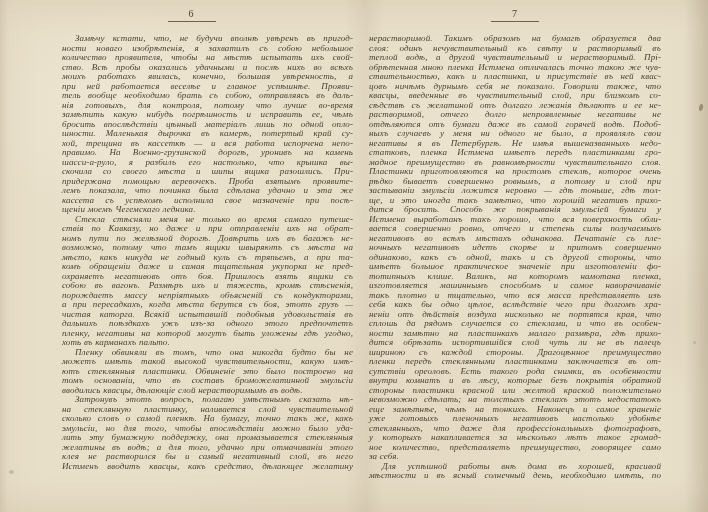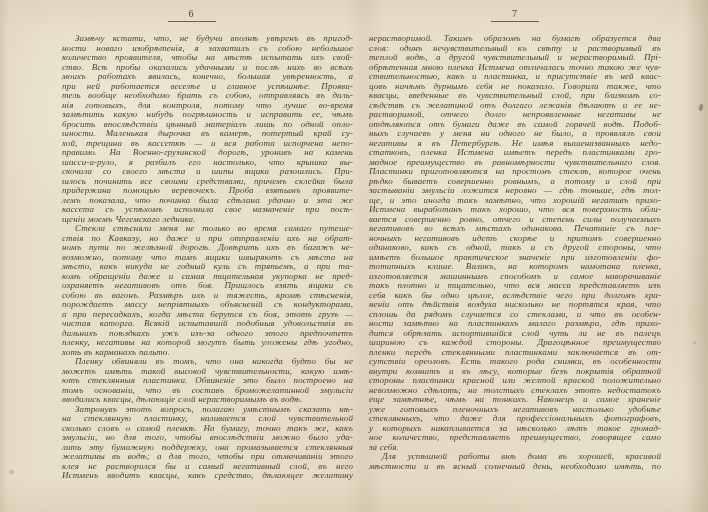--- a/index.html
+++ b/index.html
@@ -117,21 +117,20 @@
         <div class="line">при ней работается веселѣе и главное успѣшнѣе. Прояви-</div>
         <div class="line">тель вообще необходимо брать съ собою, отправляясь въ даль-</div>
         <div class="line">нія готовыхъ, для контроля, потому что лучше во-время</div>
         <div class="line">замѣтить какую нибудь погрѣшность и исправить ее, чѣмъ</div>
         <div class="line">бросить впослѣдствіи цѣнный матеріалъ лишь по одной опло-</div>
         <div class="line">шности. Маленькая дырочка въ камерѣ, потертый край су-</div>
         <div class="line">хой, трещина въ кассеткѣ — и вся работа испорчена непо-</div>
         <div class="line">правимо. На Военно-грузинской дорогѣ, уронивъ на камень</div>
         <div class="line">шасси-а-руло, я разбилъ его настолько, что крышка вы-</div>
         <div class="line">скочила со своего мѣста и шипы ящика разошлись. При-</div>
-        <div class="line">шлось починить все своими средствами, причемъ склейка была</div>
         <div class="line">придержана помощью веревочекъ. Проба взятымъ проявите-</div>
         <div class="line">лемъ показала, что починка была сдѣлана удачно и эта же</div>
         <div class="line">кассета съ успѣхомъ исполнила свое назначеніе при посѣ-</div>
         <div class="line end">щеніи моемъ Чегемскаго ледника.</div>
         <div class="line indent">Стекла стѣсняли меня не только во время самаго путеше-</div>
         <div class="line">ствія по Кавказу, но даже и при отправленіи ихъ на обрат-</div>
         <div class="line">номъ пути по желѣзной дорогѣ. Довѣрить ихъ въ багажъ не-</div>
         <div class="line">возможно, потому что тамъ ящики швыряютъ съ мѣста на</div>
         <div class="line">мѣсто, какъ никуда не годный куль съ тряпьемъ, а при та-</div>
         <div class="line">комъ обращеніи даже и самая тщательная укупорка не пред-</div>
@@ -146,21 +145,21 @@
         <div class="line indent">Пленку обвиняли въ томъ, что она никогда будто бы не</div>
         <div class="line">можетъ имѣть такой высокой чувствительности, какую имѣ-</div>
         <div class="line">ютъ стеклянныя пластинки. Обвиненіе это было построено на</div>
         <div class="line">томъ основаніи, что въ составъ броможелатинной эмульсіи</div>
         <div class="line end">вводились квасцы, дѣлающіе слой нерастворимымъ въ водѣ.</div>
         <div class="line indent">Затронувъ этотъ вопросъ, полагаю умѣстнымъ сказать нѣ-</div>
         <div class="line">на стеклянную пластинку, наливается слой чувствительной</div>
         <div class="line">сколько словъ о самой пленкѣ. На бумагу, точно такъ же, какъ</div>
         <div class="line">эмульсіи, но для того, чтобы впослѣдствіи можно было уда-</div>
         <div class="line">лить эту бумажную поддержку, она промазывается стеклянныя</div>
-        <div class="line">желатины въ водѣ; а для того, чтобы при отмачиваніи этого</div>
+        <div class="line">желатины въ водѣ; а для того, удачно при отмачиваніи этого</div>
         <div class="line">клея не растворился бы и самый негативный слой, въ него</div>
         <div class="line">Истменъ вводитъ квасцы, какъ средство, дѣлающее желатину</div>
       </div>
   </div>
 
   <div class="page page-right">
     <div class="page-header">
       <span class="page-num">7</span>
       <span class="header-rule"></span>
     </div>
@@ -176,20 +175,21 @@
         <div class="line">растворимой, отчего долго непроявленные негативы не</div>
         <div class="line">отдѣляются отъ бумаги даже въ самой горячей водѣ. Подоб-</div>
         <div class="line">ныхъ случаевъ у меня ни одного не было, а проявлялъ свои</div>
         <div class="line">негативы я въ Петербургѣ. Не имѣя вышеназванныхъ недо-</div>
         <div class="line">статковъ, пленка Истмена имѣетъ передъ пластинками гро-</div>
         <div class="line">мадное преимущество въ равномѣрности чувствительнаго слоя.</div>
         <div class="line">Пластинки приготовляются на простомъ стеклѣ, которое очень</div>
         <div class="line">рѣдко бываетъ совершенно ровнымъ, а потому и слой при</div>
         <div class="line">застываніи эмульсіи ложится неровно — гдѣ тоньше, гдѣ тол-</div>
         <div class="line">ще, и это иногда такъ замѣтно, что хорошій негативъ прихо-</div>
+        <div class="line">дится бросать. Способъ же покрыванія эмульсіей бумаги у</div>
         <div class="line">Истмена выработанъ такъ хорошо, что вся поверхность обли-</div>
         <div class="line">вается совершенно ровно, отчего и степень силы получаемыхъ</div>
         <div class="line">негативовъ во всѣхъ мѣстахъ одинакова. Печатаніе съ пле-</div>
         <div class="line">ночныхъ негативовъ идетъ скорѣе и притомъ совершенно</div>
         <div class="line">одинаково, какъ съ одной, такъ и съ другой стороны, что</div>
         <div class="line">имѣетъ большое практическое значеніе при изготовленіи фо-</div>
         <div class="line">тотипныхъ клише. Валикъ, на которомъ намотана пленка,</div>
         <div class="line">изготовляется машиннымъ способомъ и самое наворачиваніе</div>
         <div class="line">такъ плотно и тщательно, что вся масса представляетъ изъ</div>
         <div class="line">себя какъ бы одно цѣлое, вслѣдствіе чего при долгомъ хра-</div>

